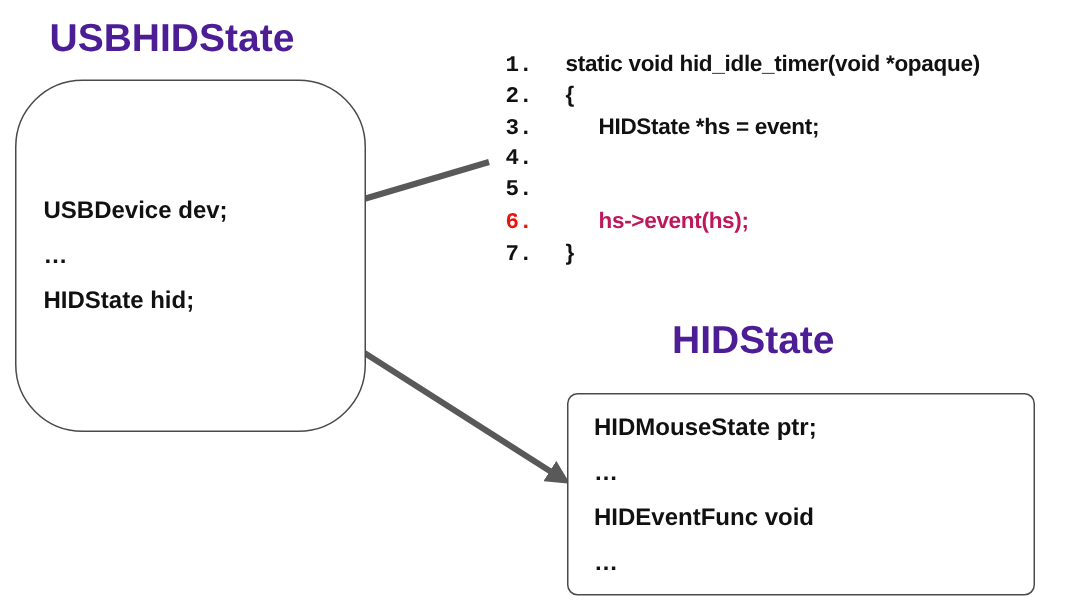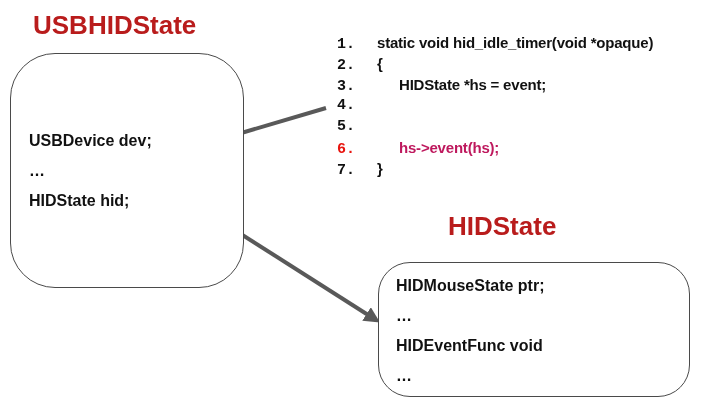--- a/index.html
+++ b/index.html
@@ -15,40 +15,40 @@
   .arrows-layer {
     position: absolute;
     left: 0; top: 0;
     width: 725px; height: 400px;
     pointer-events: none;
   }
   .struct-title {
     position: absolute;
     font-size: 26px;
     font-weight: bold;
-    color: #b91c1c;
+    color: #4c1d95;
     white-space: nowrap;
   }
   #usbhid-title { left: 33px; top: 10px; }
   #hid-title    { left: 448px; top: 211px; }
   .struct-box {
     position: absolute;
     border: 1.5px solid #4a4a4a;
     background: #ffffff;
     box-sizing: border-box;
   }
   #usbhid-box {
     left: 10px; top: 53px;
     width: 234px; height: 235px;
     border-radius: 45px;
   }
   #hid-box {
     left: 378px; top: 262px;
     width: 312px; height: 135px;
-    border-radius: 32px;
+    border-radius: 7px;
   }
   .fields {
     position: absolute;
     font-size: 16px;
     font-weight: bold;
     line-height: 30px;
     white-space: nowrap;
   }
   #usbhid-fields { left: 18px; top: 72px; }
   #hid-fields    { left: 17px; top: 8px; }

